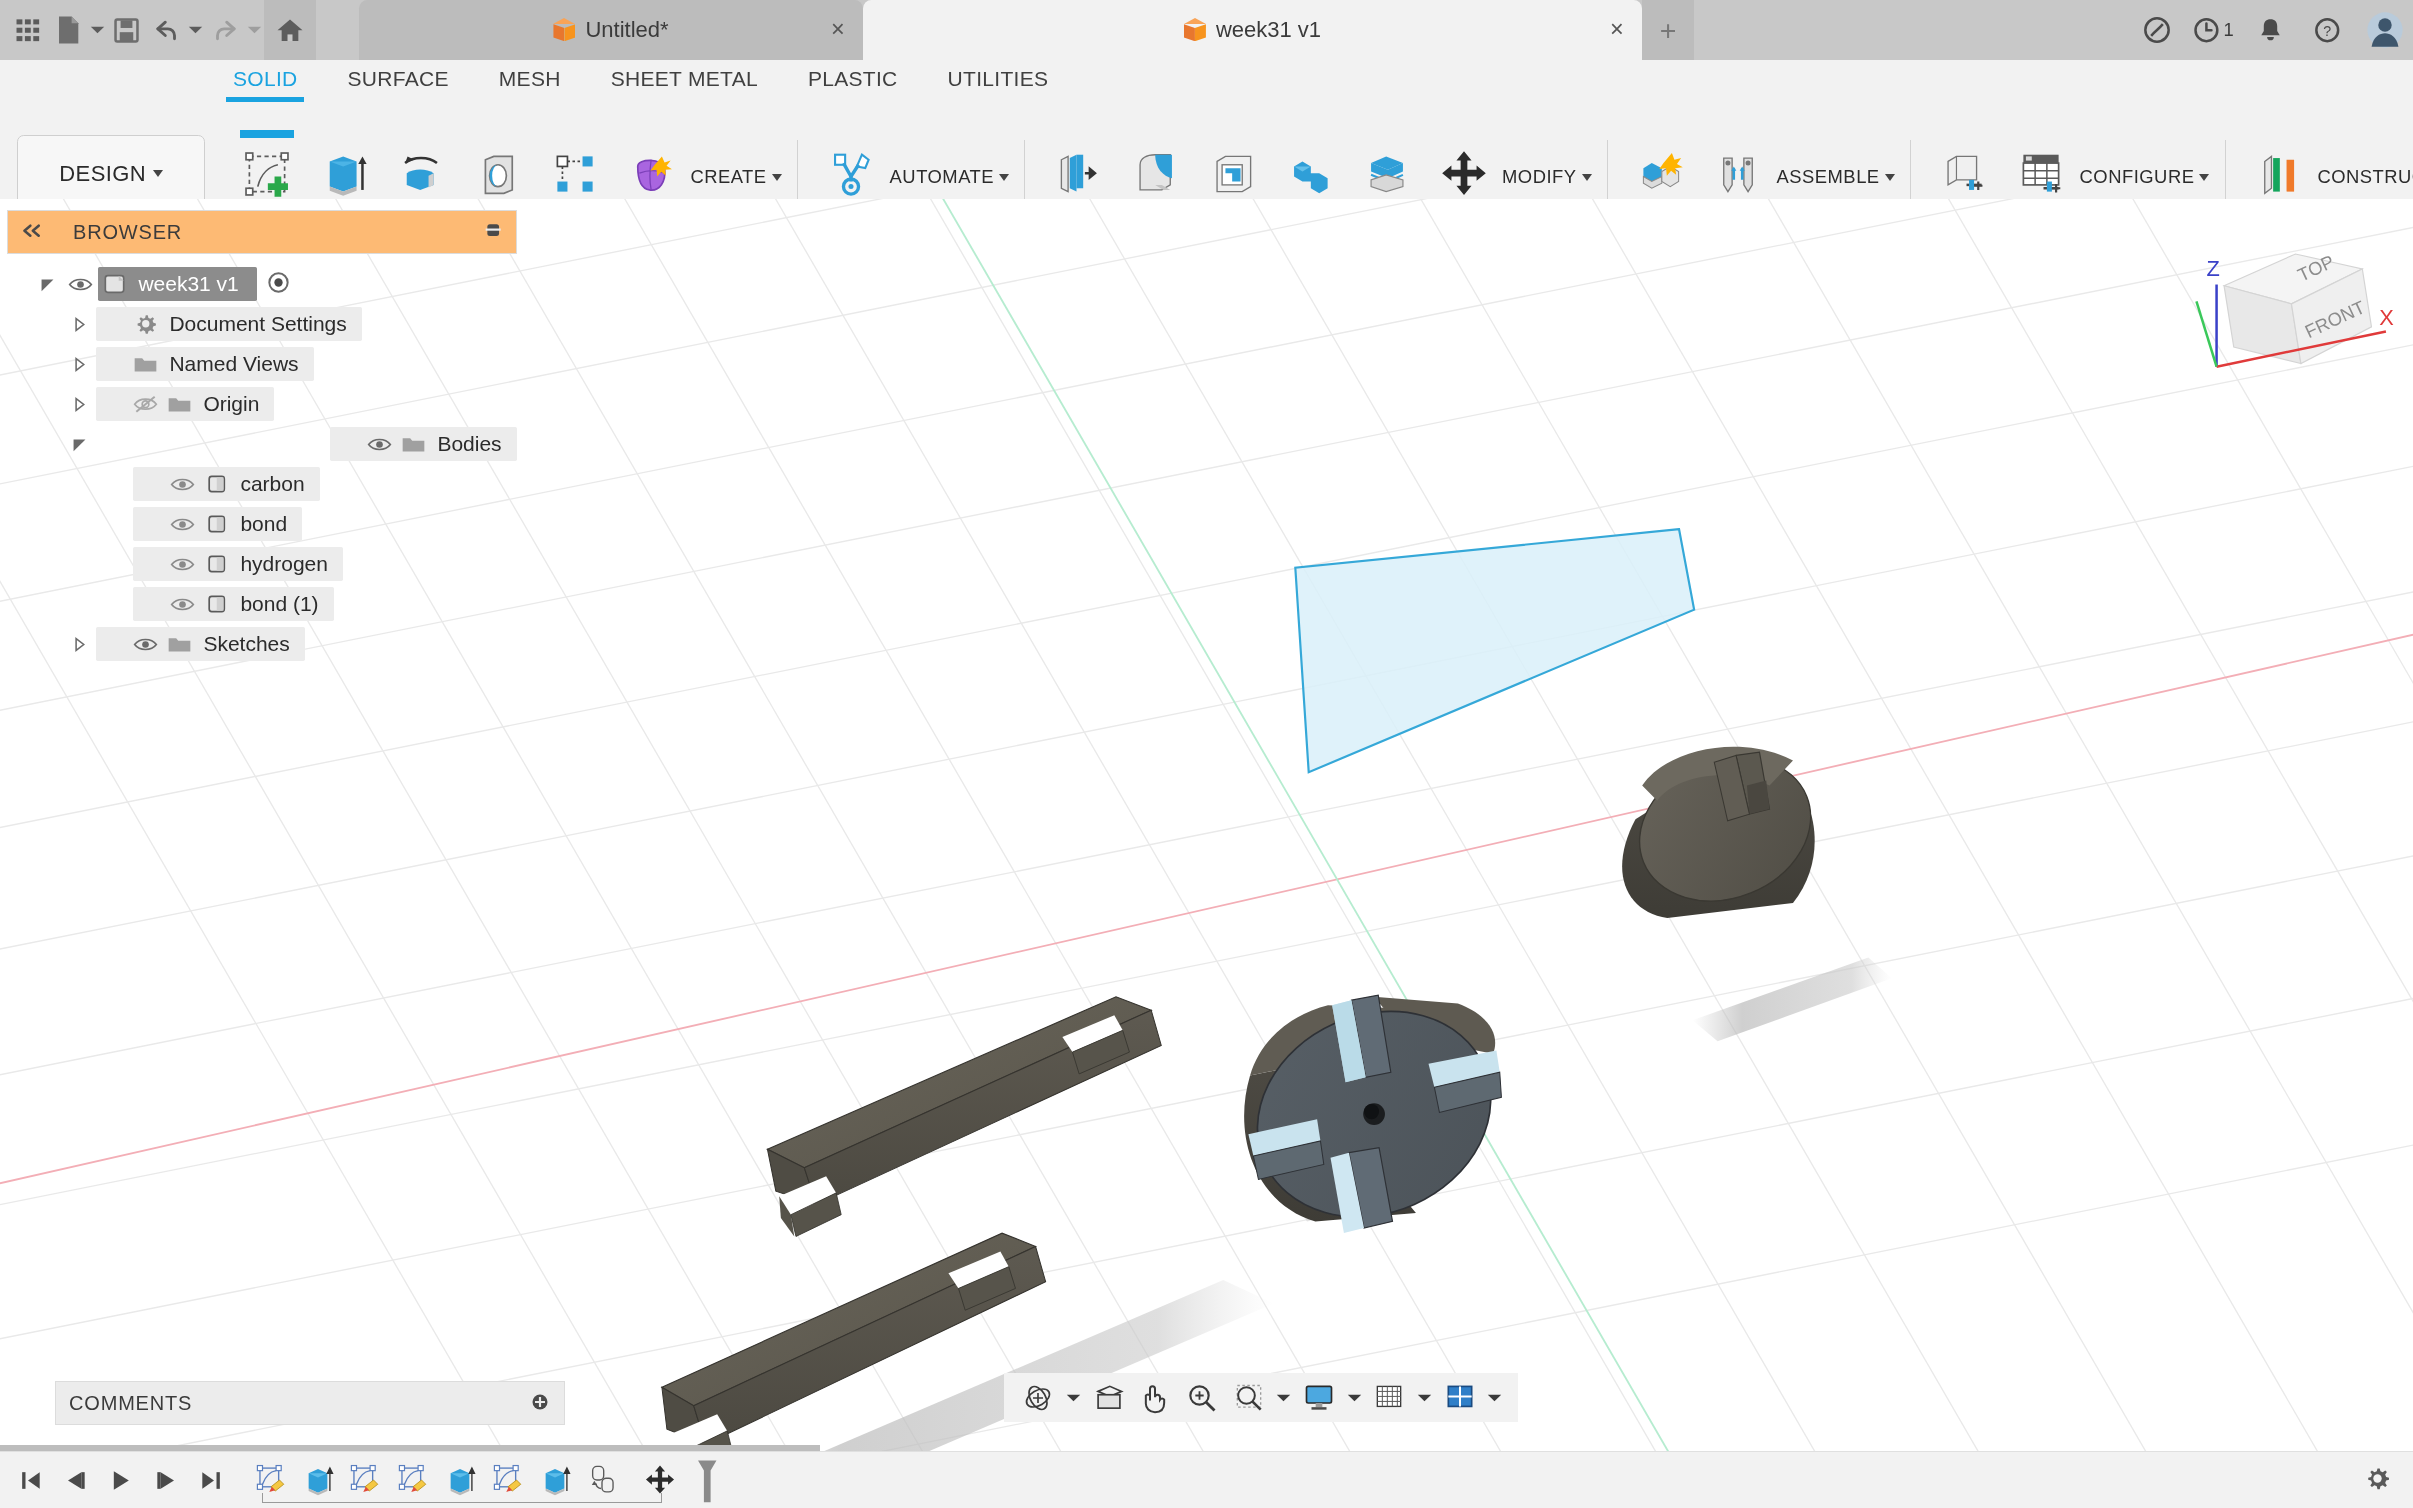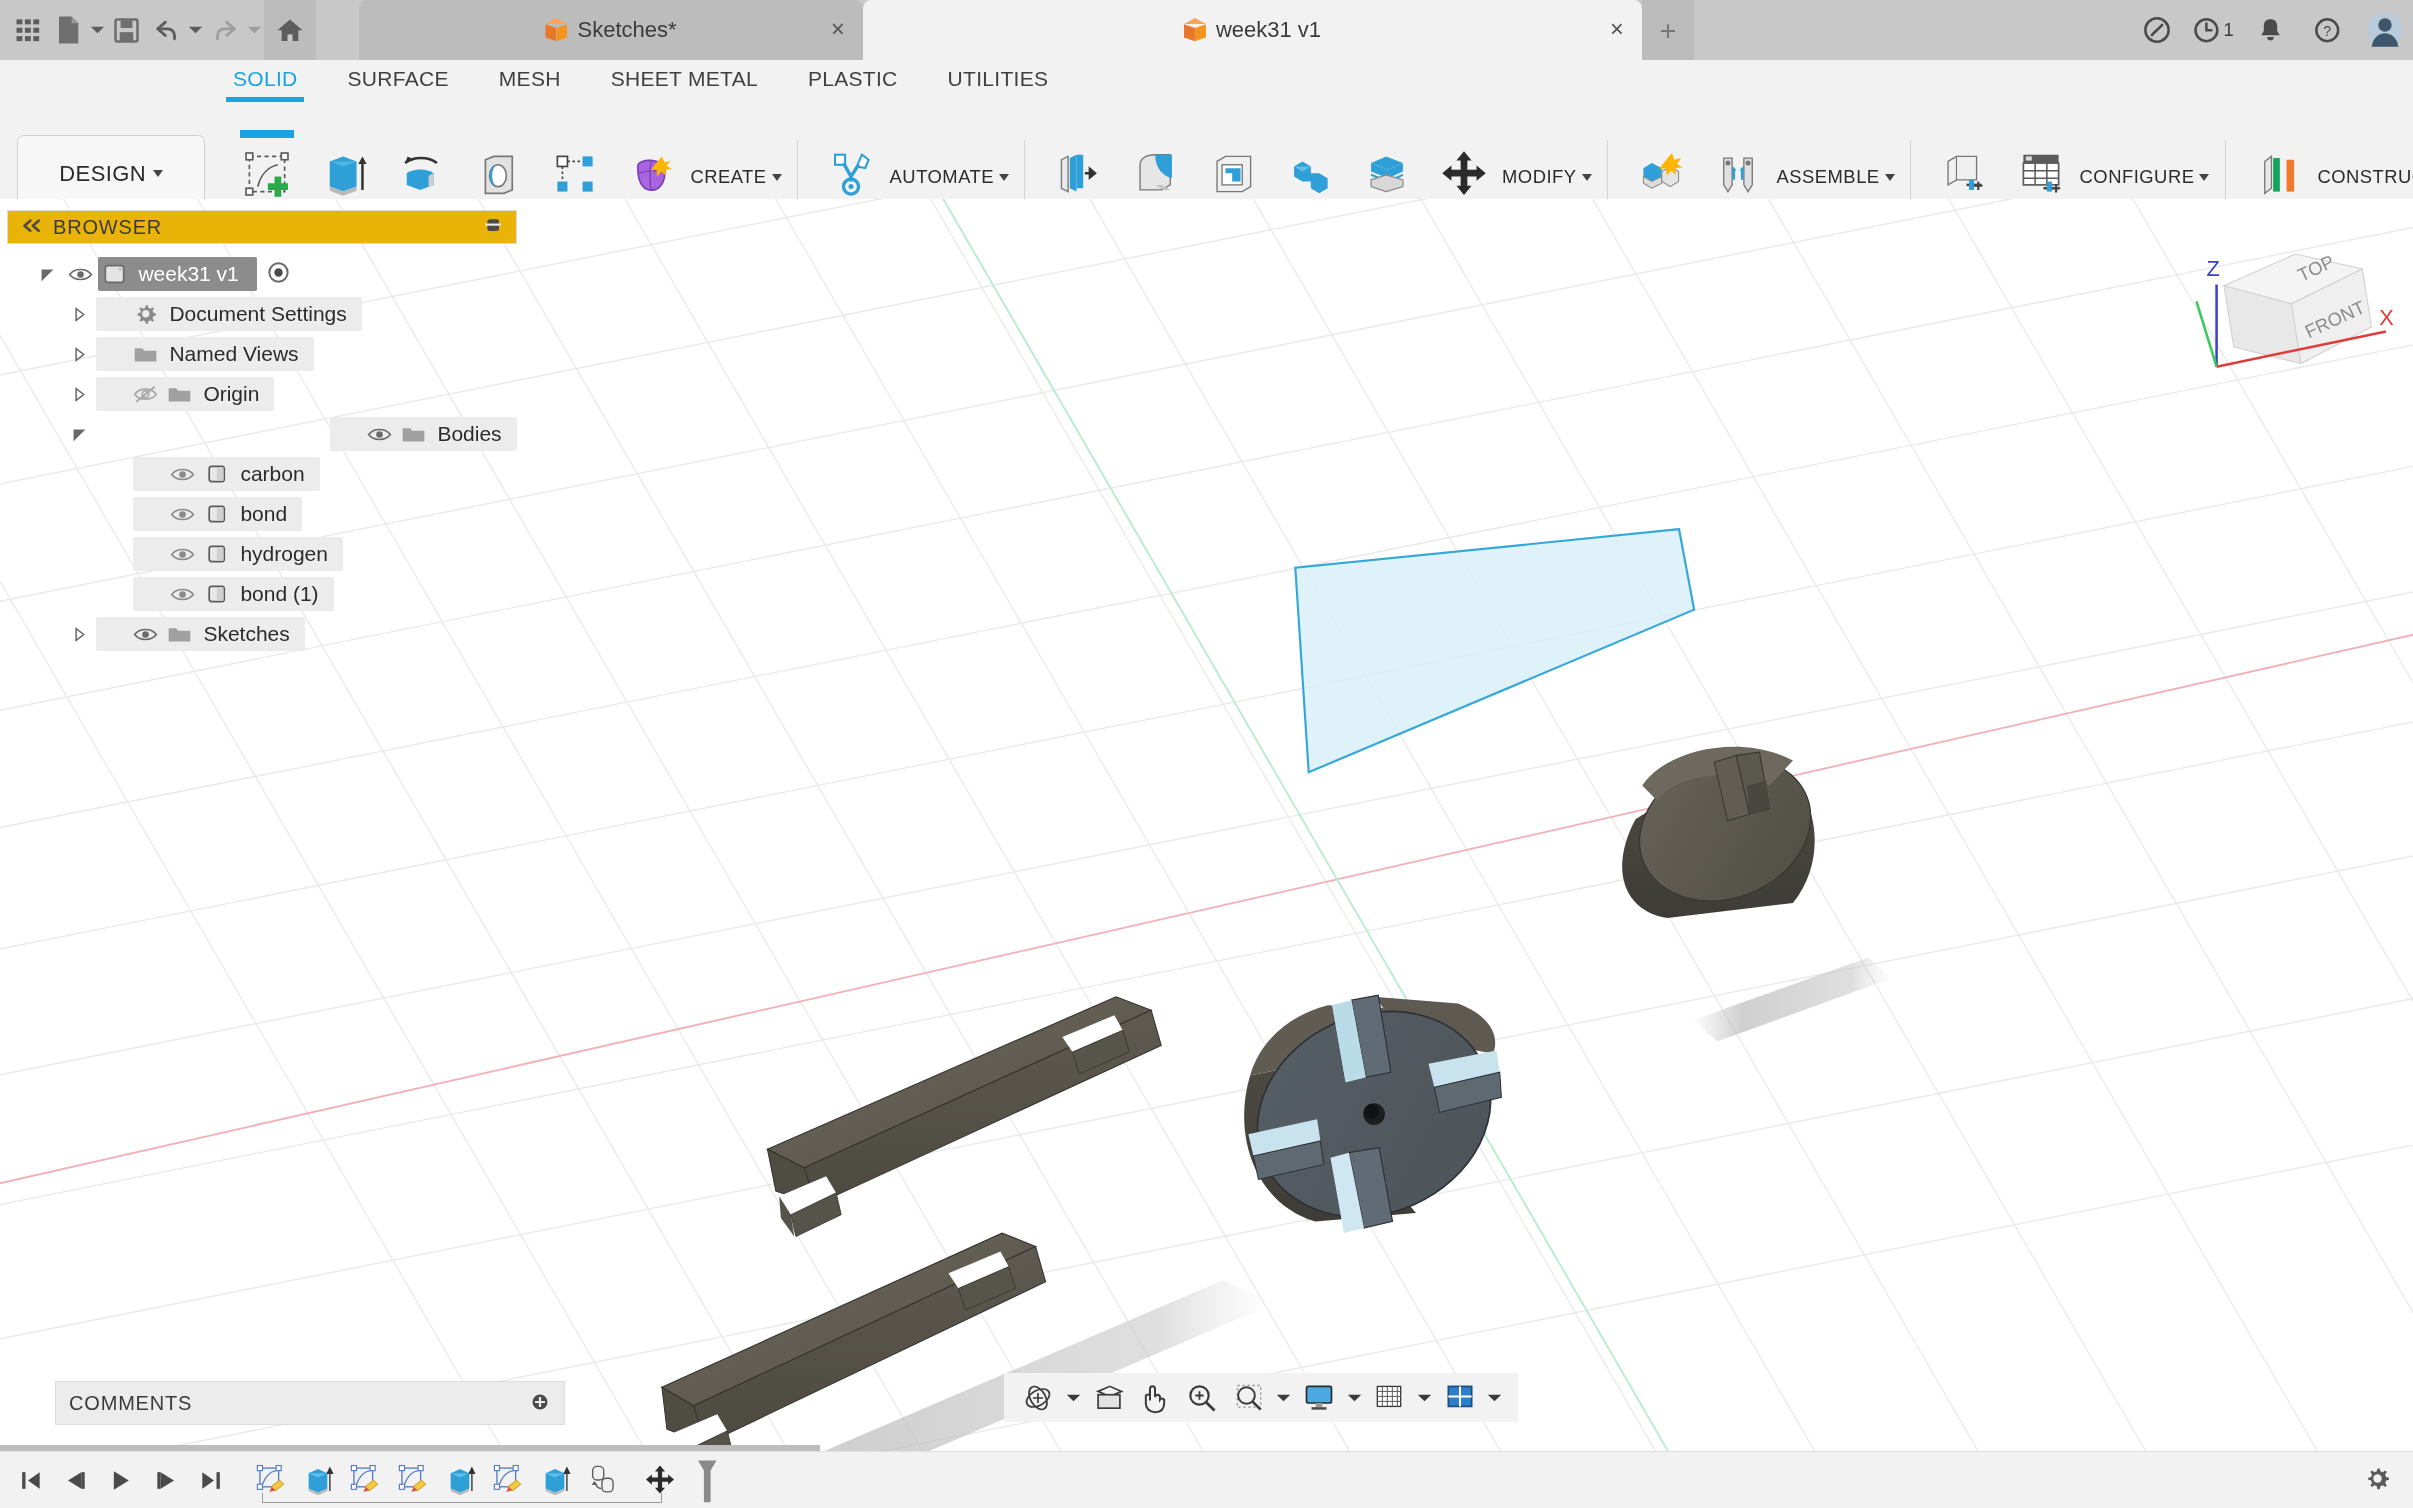--- a/index.html
+++ b/index.html
@@ -90,22 +90,22 @@
   
   .canvas {
     position:absolute; top:199px; left:0; width:2413px; height:1252px;
     background:#ffffff; overflow:hidden;
   }
   .canvas svg.full { position:absolute; inset:0; width:2413px; height:1252px; }
 
   
   .browser { position:absolute; left:6.7px; top:210px; width:510px; }
   .browser-head {
-    height:34px; background:#eab308; border:0.8px solid #dcdcdc;
-    display:flex; align-items:center; padding:0 13.4px; gap:10px;
+    height:44px; background:#fdba74; border:0.8px solid #dcdcdc;
+    display:flex; align-items:center; padding:0 13.4px; gap:30px;
   }
   .browser-head .title { font-size:20px; color:#3b3b3b; letter-spacing:0.8px; }
   .bh-right { margin-left:auto; }
   .tree { margin-top:10px; }
   .trow {
     display:flex; align-items:center; height:40px; gap:0px; position:relative;
   }
   .twist { width:32px; display:flex; align-items:center; justify-content:center; }
   .eye { width:34px; display:flex; align-items:center; justify-content:center; }
   .tico { width:34px; display:flex; align-items:center; justify-content:center; }
@@ -224,21 +224,21 @@
       </div>
     </div>
 
     <div class="tabstrip">
       <div class="doctab inactive">
         <span class="cube-ico">
             <i class="cube-top"></i>
             <i class="cube-l"></i>
             <i class="cube-r"></i>
           </span>
-        <span>Sketches*</span>
+        <span>Untitled*</span>
         <span class="tabclose">×</span>
       </div>
       <div class="doctab active">
         <span class="cube-ico">
             <i class="cube-top"></i>
             <i class="cube-l"></i>
             <i class="cube-r"></i>
           </span>
         <span>week31 v1</span>
         <span class="tabclose">×</span>

